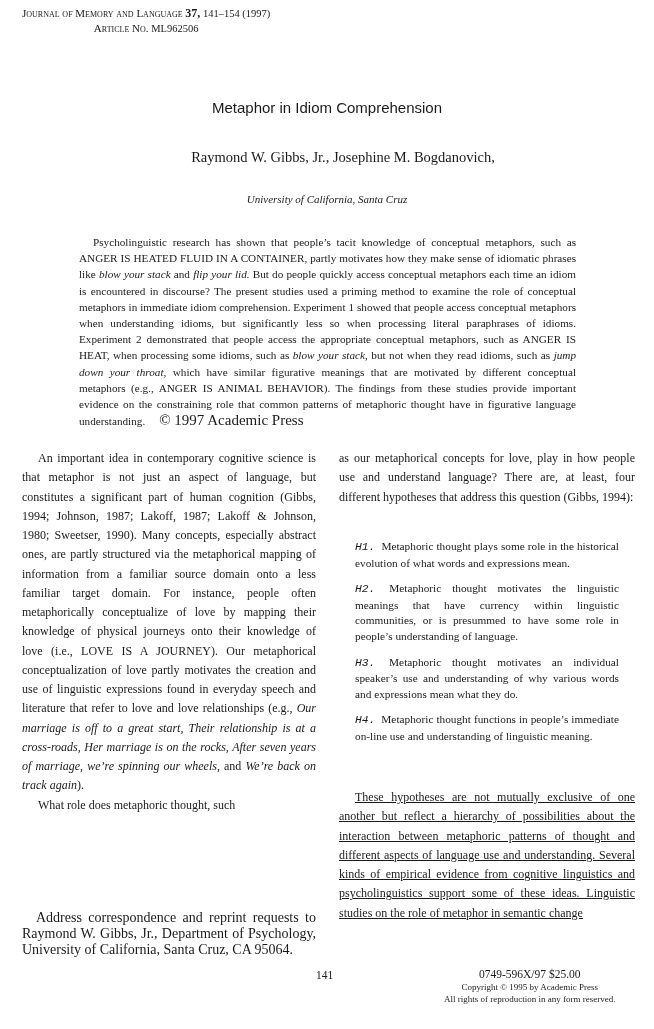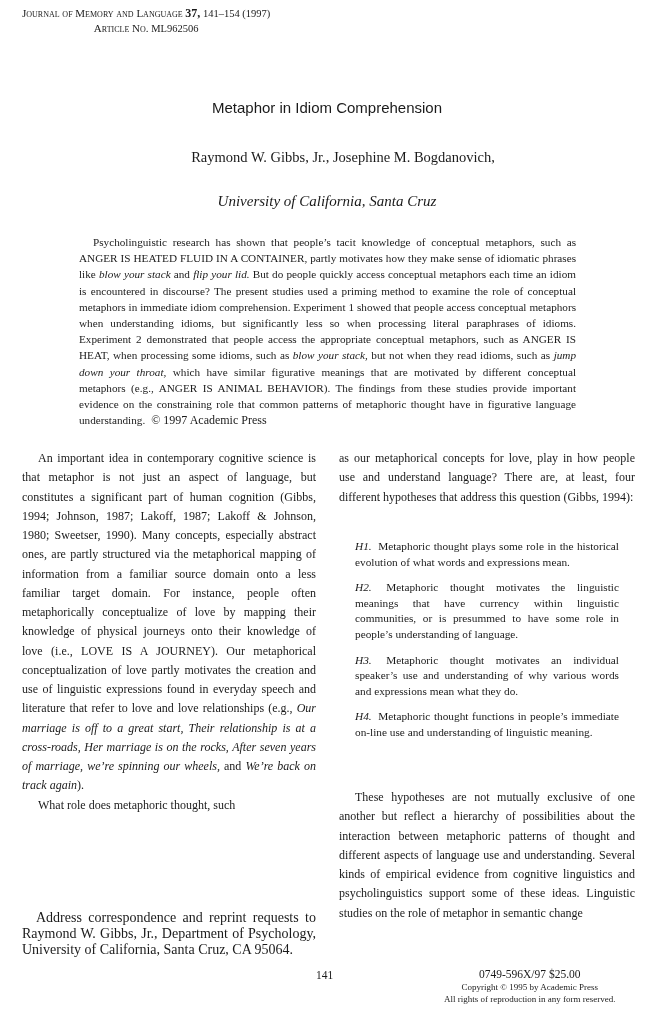--- a/index.html
+++ b/index.html
@@ -15,36 +15,36 @@
     .title {
       left: 0; width: 654px; top: 99px; text-align: center;
       font-family: "Liberation Sans", sans-serif; font-size: 15px;
     }
     .authors {
       left: 16px; width: 654px; top: 148px; text-align: center;
       font-size: 14.5px; line-height: 19px;
     }
     .affil {
       left: 0; width: 654px; top: 193px; text-align: center;
-      font-size: 15px; font-style: italic;
+      font-size: 11px; font-style: italic;
     }
     .abstract {
       left: 79px; width: 497px; top: 234px;
       font-size: 11.2px; line-height: 16.2px; text-align: justify;
       text-indent: 14px;
     }
-    .abstract .copy { font-size: 12px; margin-left: 6px; }
+    .abstract .copy { font-size: 15px; margin-left: 14px; }
     .col { font-size: 12px; line-height: 19.25px; text-align: justify; }
     .col p { margin: 0; text-indent: 16px; }
     .col-left { left: 22px; width: 294px; top: 449px; }
     .col-right { left: 339px; width: 296px; top: 449px; }
     .hyps { left: 355px; width: 264px; top: 539px; font-size: 11.3px; line-height: 15.6px; text-align: justify; }
     .hyps .h { margin: 0 0 10px 0; }
-    .hyps i { margin-right: 3px; }
-    .col-right2 { left: 339px; width: 296px; top: 788px; }
+    .hyps i { margin-right: 3px; font-family: Liberation Mono, monospace; }
+    .col-right2 { left: 339px; width: 296px; top: 788px; text-decoration: underline; }
     .footnote {
       left: 22px; width: 294px; top: 910px; font-size: 14px; line-height: 16px;
       text-align: justify; text-indent: 14px;
     }
     .pagenum { left: 316px; top: 969px; font-size: 11.5px; }
     .pricing { left: 444px; top: 968px; font-size: 11.5px; line-height: 13px; }
     .pricing .small { font-size: 9px; line-height: 12px; }
   </style>
 </head>
 <body>

